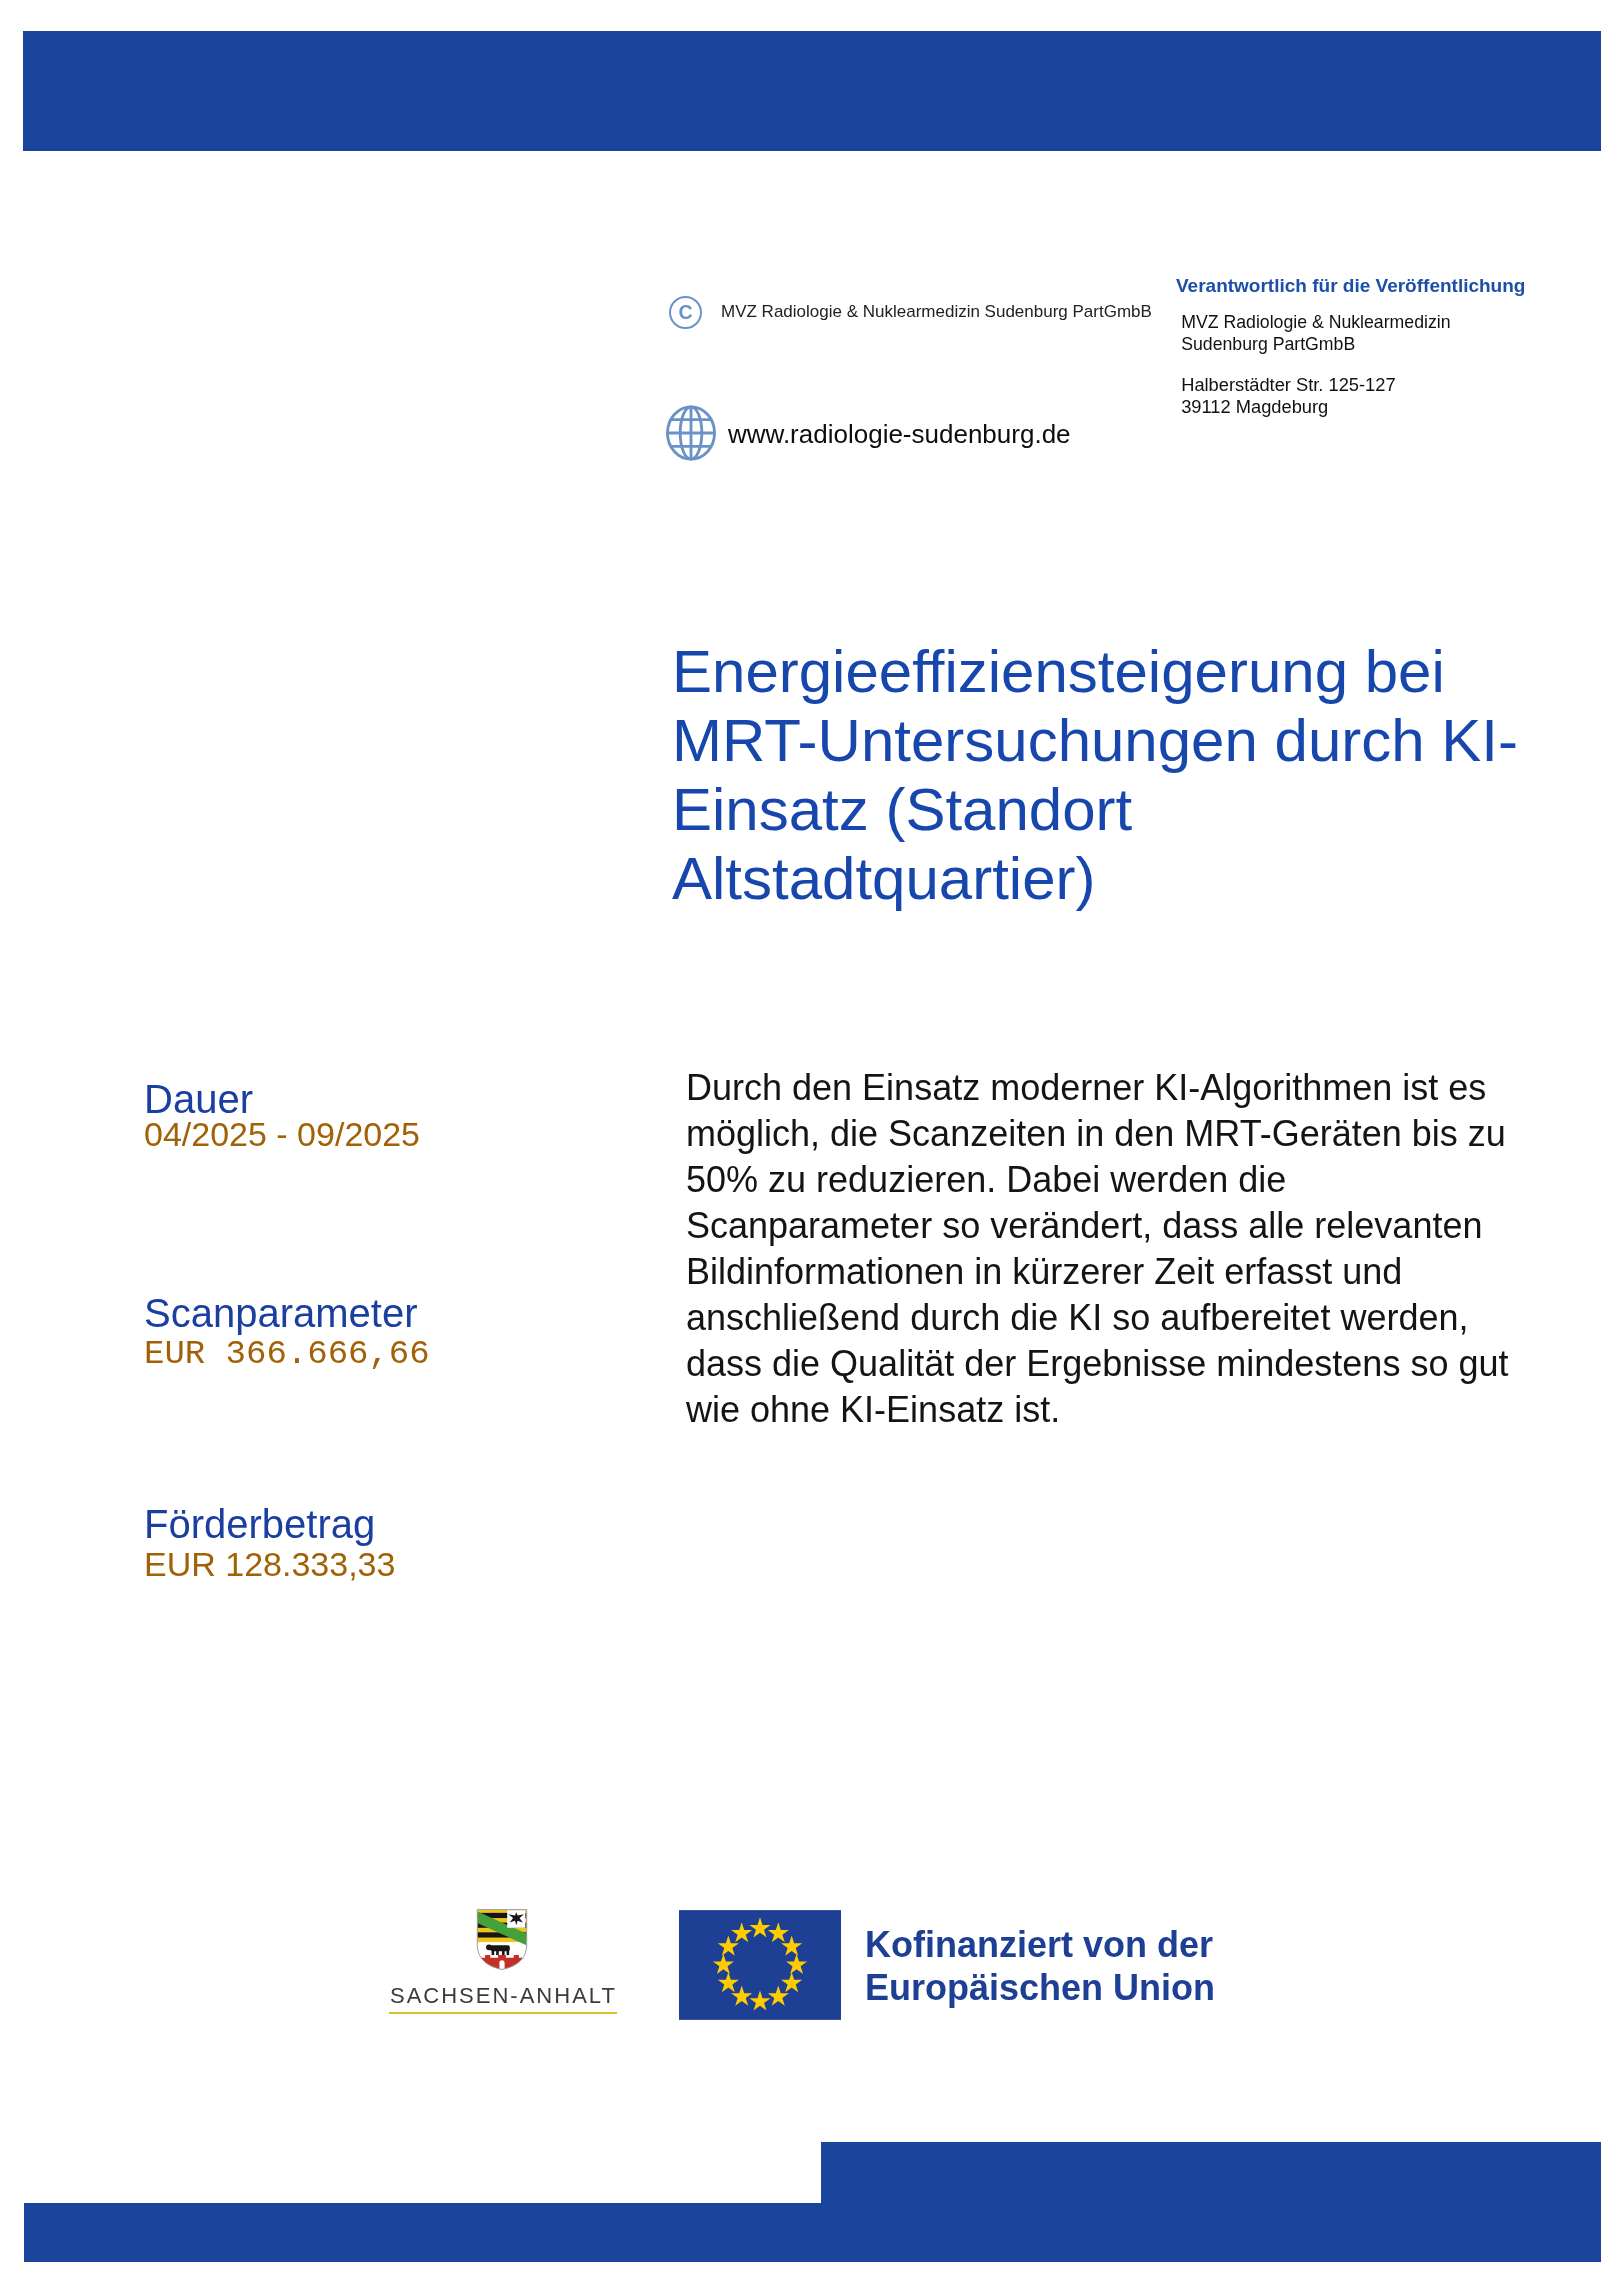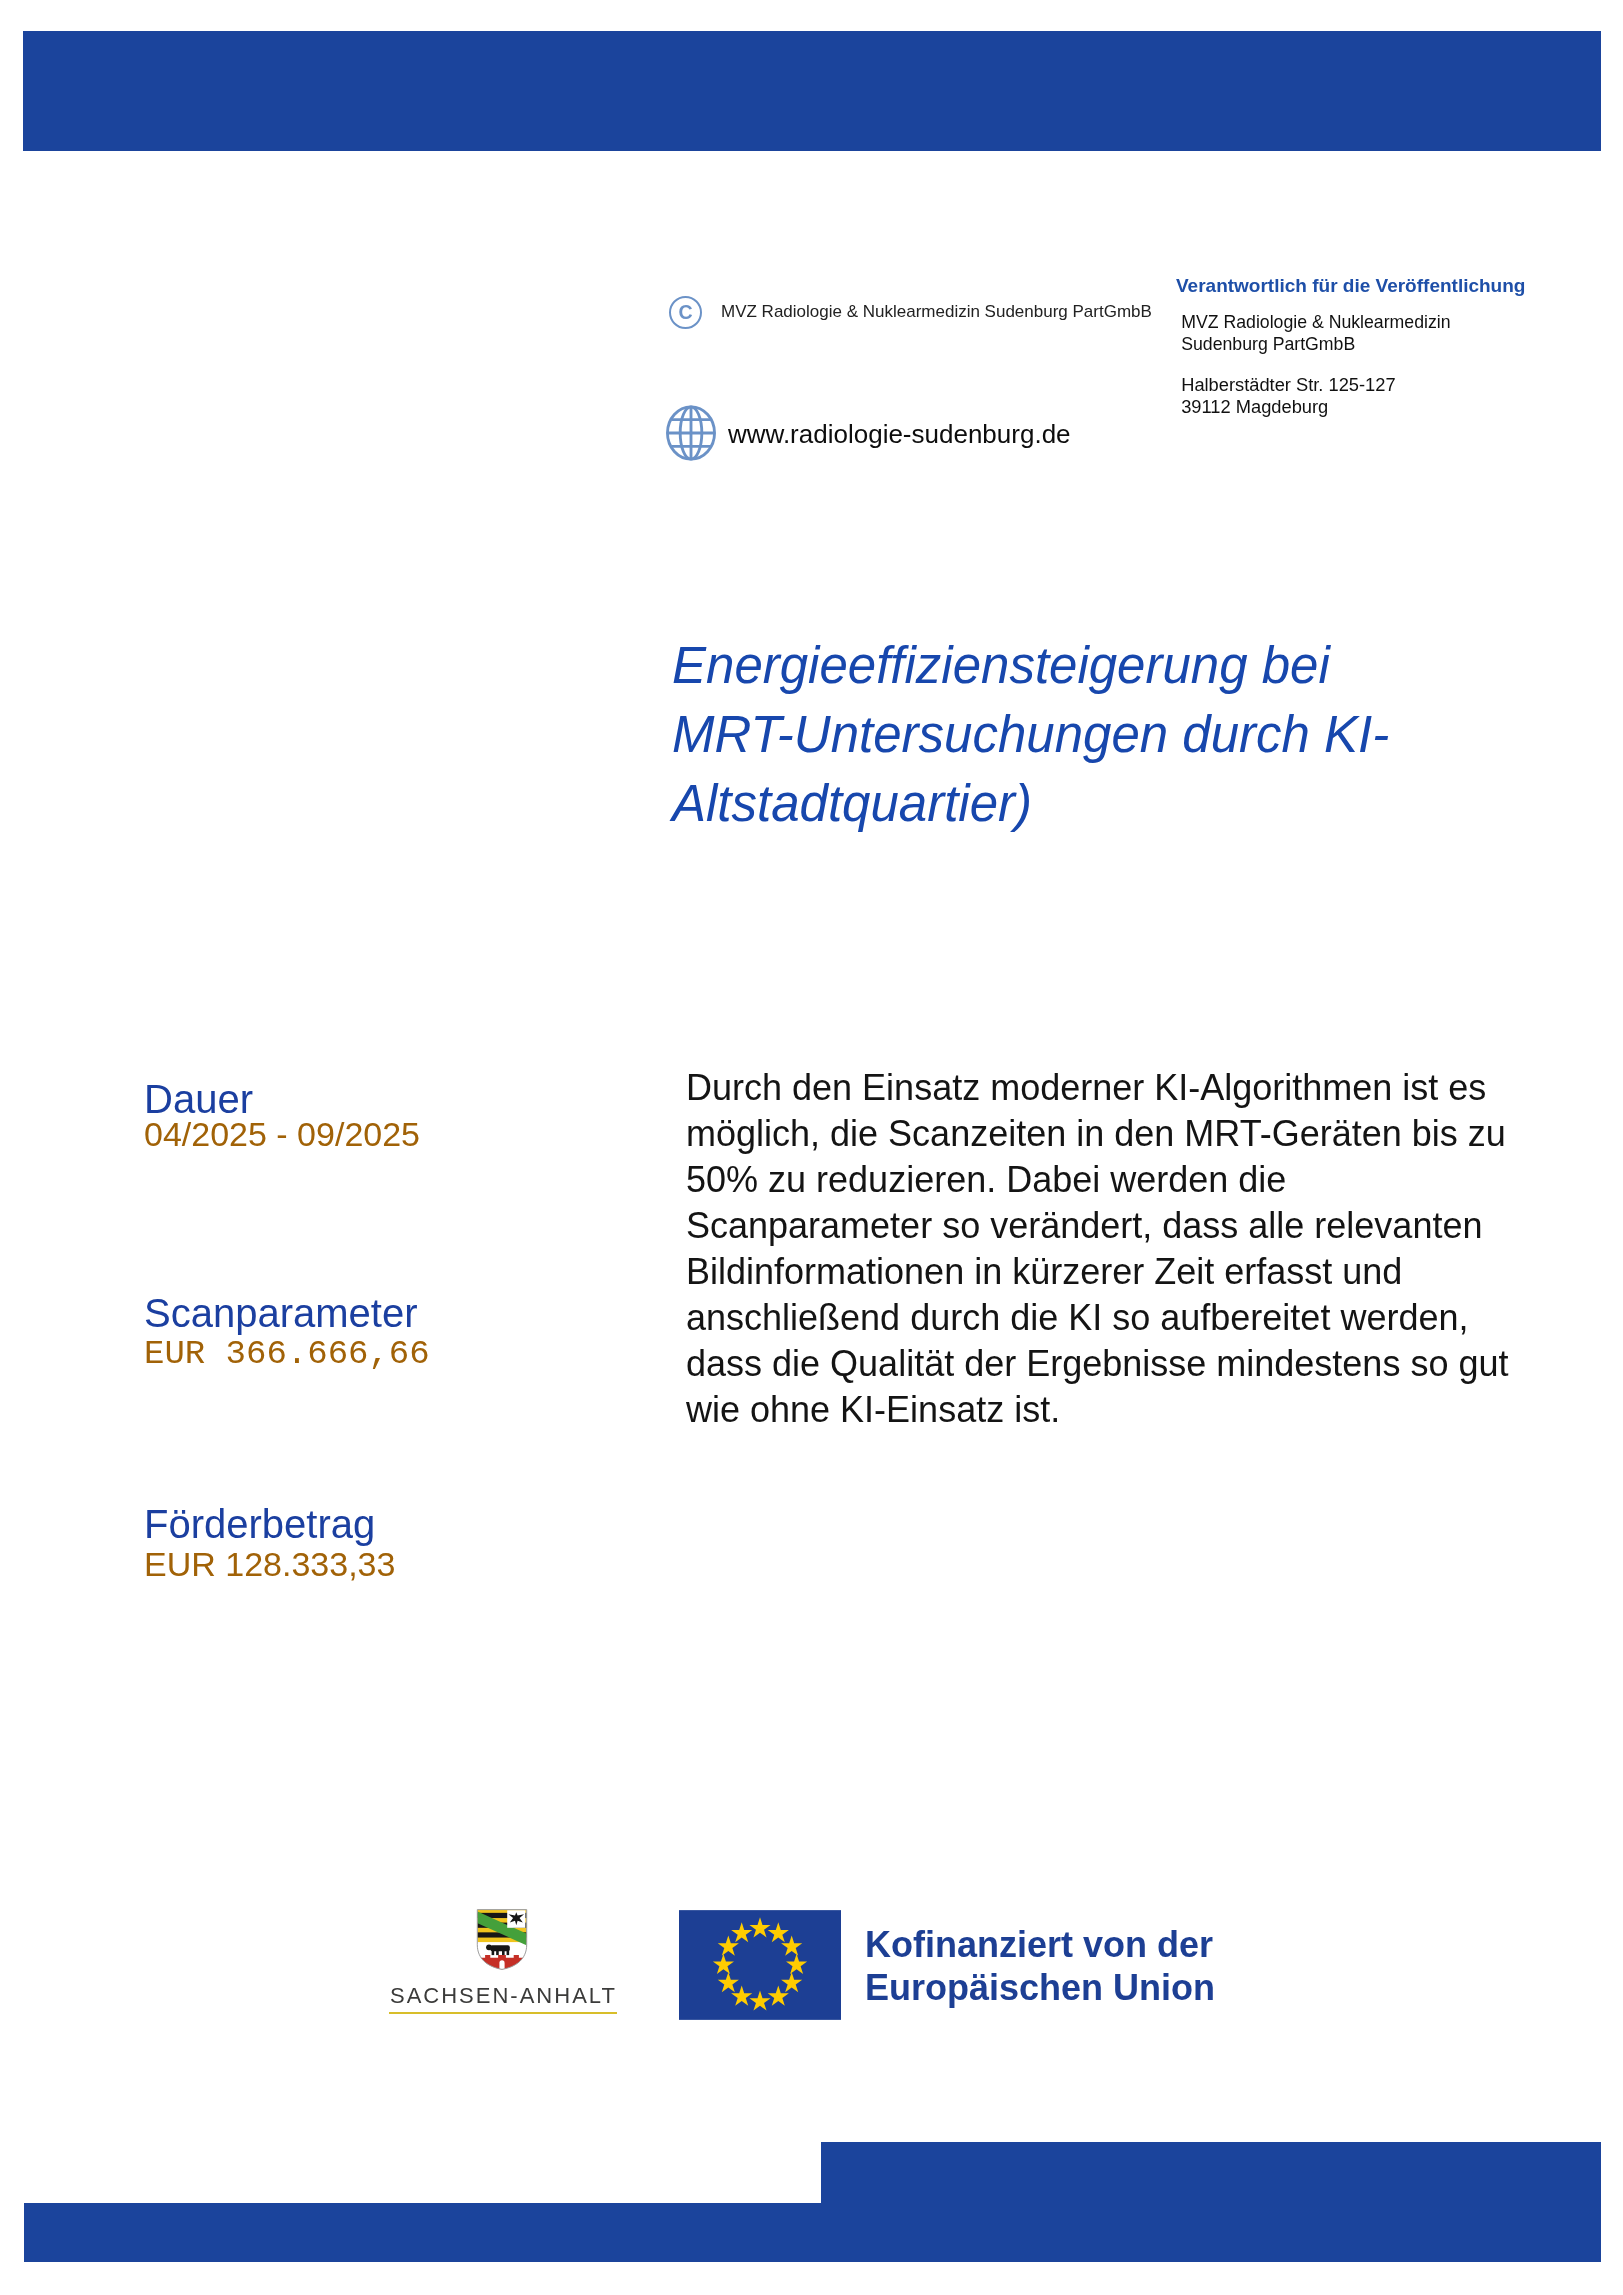--- a/index.html
+++ b/index.html
@@ -22,22 +22,22 @@
   .publisher .heading{font-size:19px;font-weight:bold;color:#1e4fa8;margin-bottom:14.4px;}
   .publisher .org{font-size:17.7px;line-height:22px;color:#111111;padding-left:5.2px;}
   .publisher .addr{font-size:18.3px;line-height:22px;color:#111111;padding-left:5.2px;}
   .publisher .gap{height:18.3px;}
 
   
   .globe{position:absolute;left:664px;top:405px;width:54px;height:56px;}
   .url{position:absolute;left:728px;top:419px;font-size:26px;color:#0d0d0d;}
 
   
-  .title{position:absolute;left:672px;top:597px;font-size:51px;line-height:69px;
-         color:#1747ad;font-weight:normal;letter-spacing:0;font-style:italic;}
+  .title{position:absolute;left:672px;top:597px;font-size:60px;line-height:69px;
+         color:#1747ad;font-weight:normal;letter-spacing:0;}
 
   
   .fact-label{position:absolute;left:144px;font-size:40px;color:#1b3fa0;}
   .fact-value{position:absolute;left:144px;font-size:34px;color:#a16207;}
   .lbl-duration{top:1077px;}  .val-duration{top:1115px;}
   .lbl-budget{top:1291px;}    .val-budget{top:1335px;font-family:Liberation Mono, monospace;}
   .lbl-funding{top:1502px;}   .val-funding{top:1545px;}
 
   
   .description{position:absolute;left:674px;top:1053px;width:851px;
@@ -83,20 +83,21 @@
       <line x1="5" y1="44" x2="79" y2="44"></line>
       <line x1="12" y1="23" x2="72" y2="23" stroke-width="4"></line>
       <line x1="12" y1="65" x2="72" y2="65" stroke-width="4"></line>
     </g>
   </svg>
   <div class="url">www.radiologie-sudenburg.de</div>
 
   <h1 class="title">
     <div>Energieeffiziensteigerung bei</div>
     <div>MRT-Untersuchungen durch KI-</div>
+    <div>Einsatz (Standort</div>
     <div>Altstadtquartier)</div>
   </h1>
 
   <div class="fact-label lbl-duration">Dauer</div>
   <div class="fact-value val-duration">04/2025 - 09/2025</div>
 
   <div class="fact-label lbl-budget">Scanparameter</div>
   <div class="fact-value val-budget">EUR 366.666,66</div>
 
   <div class="fact-label lbl-funding">Förderbetrag</div>

